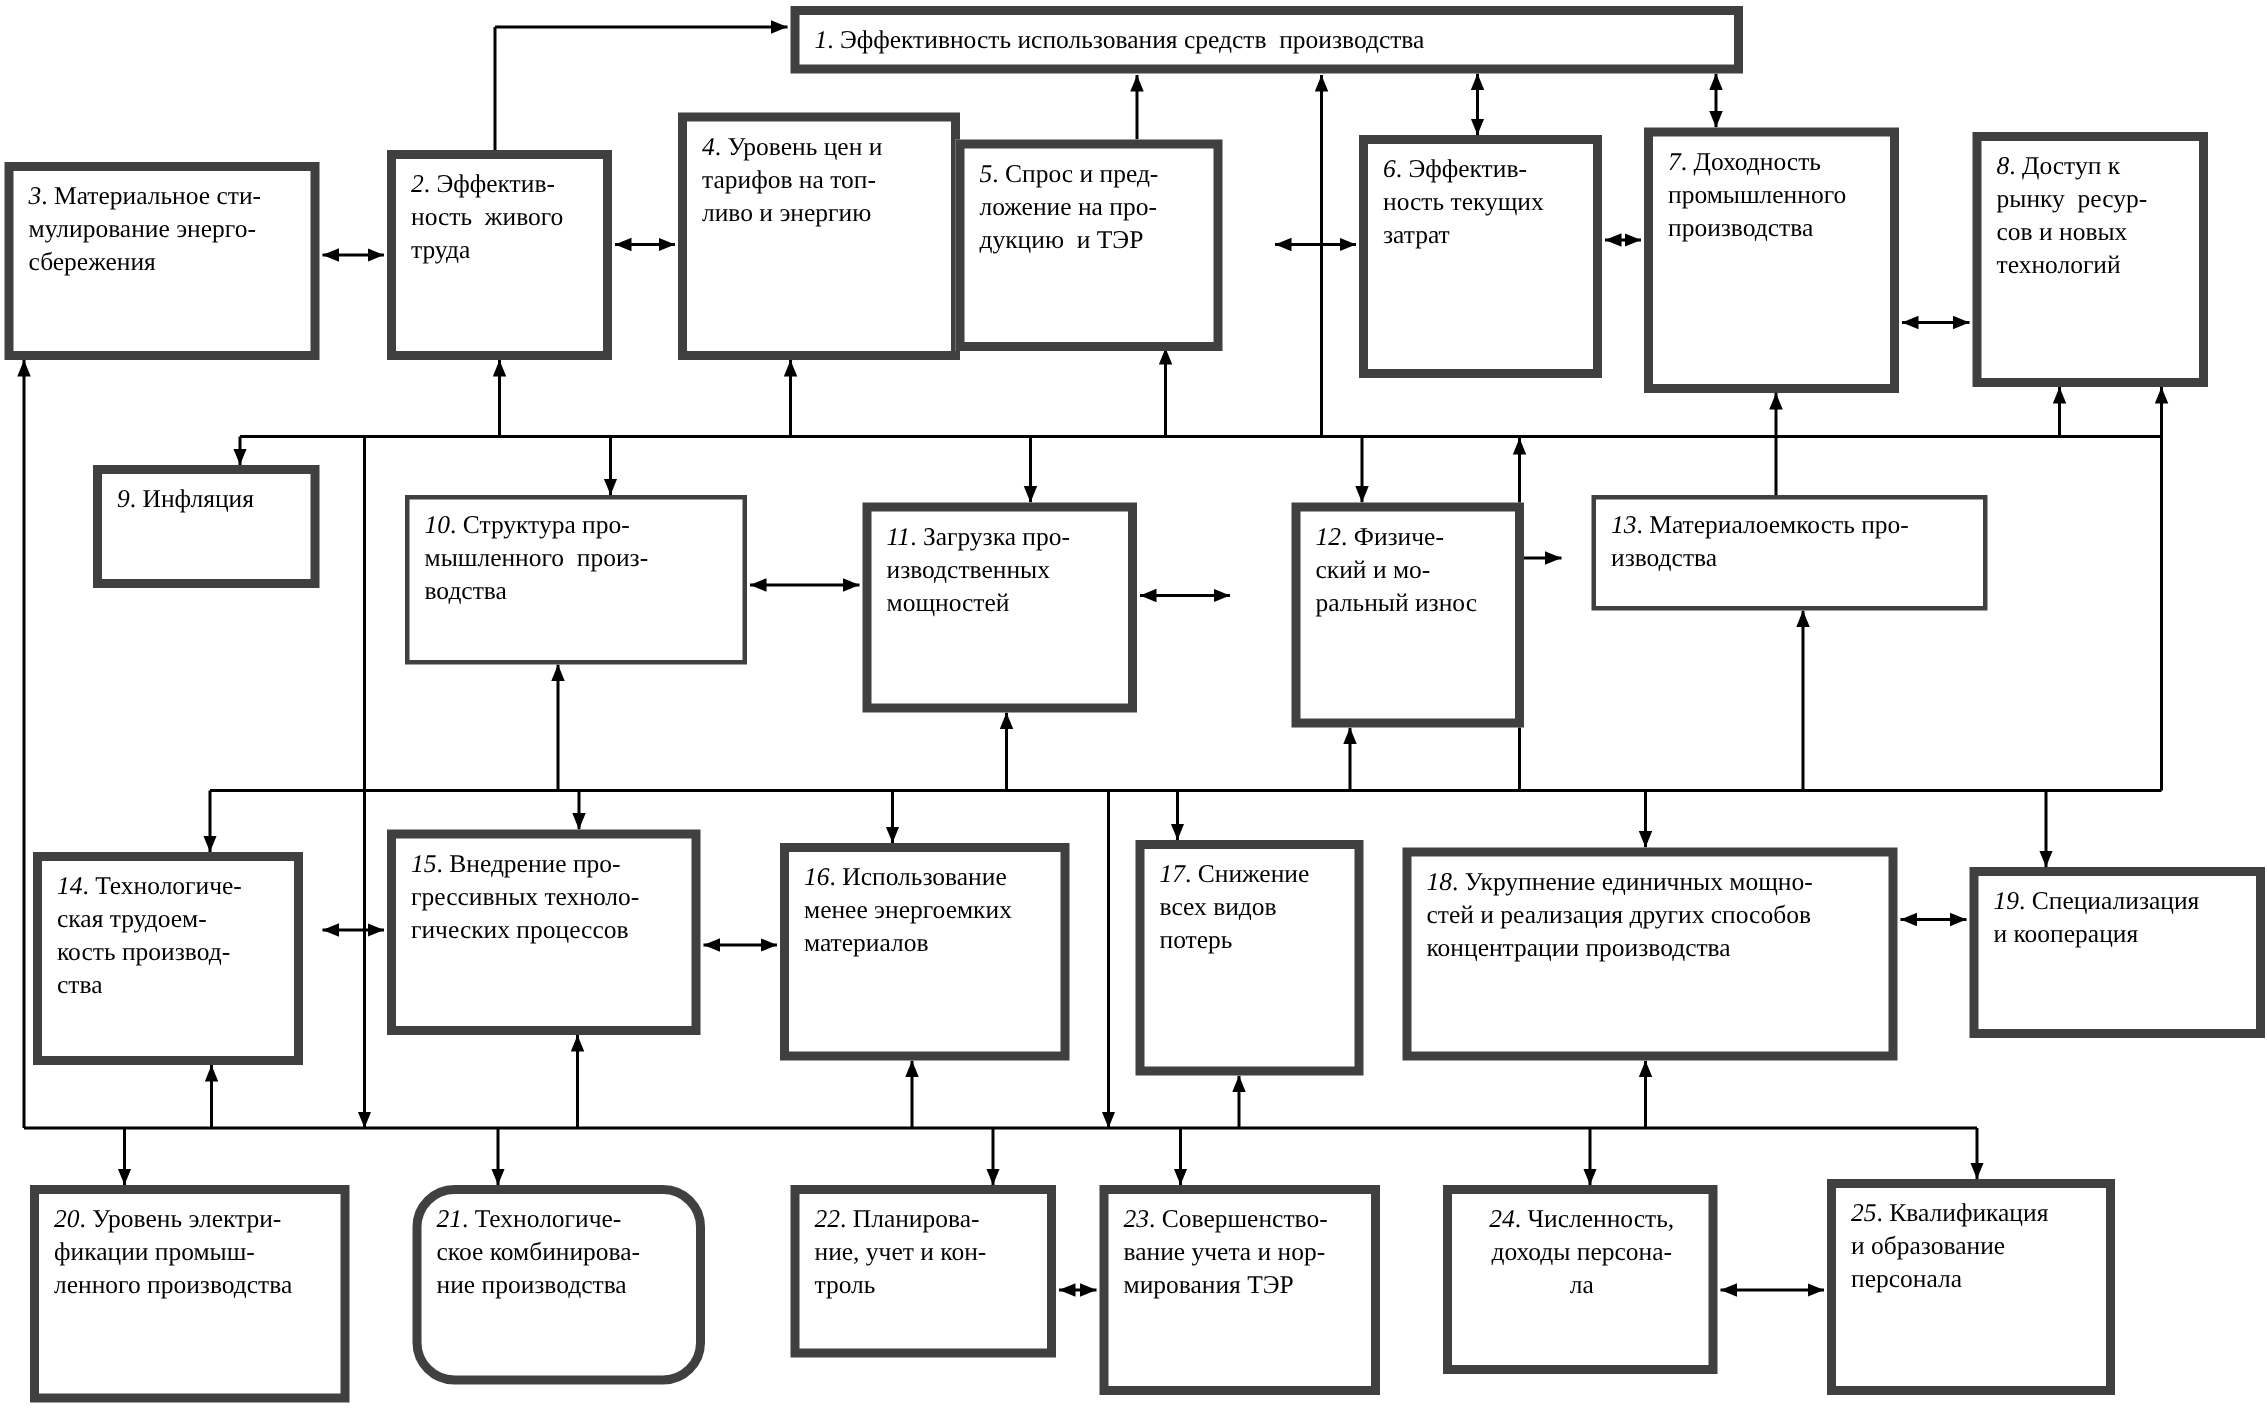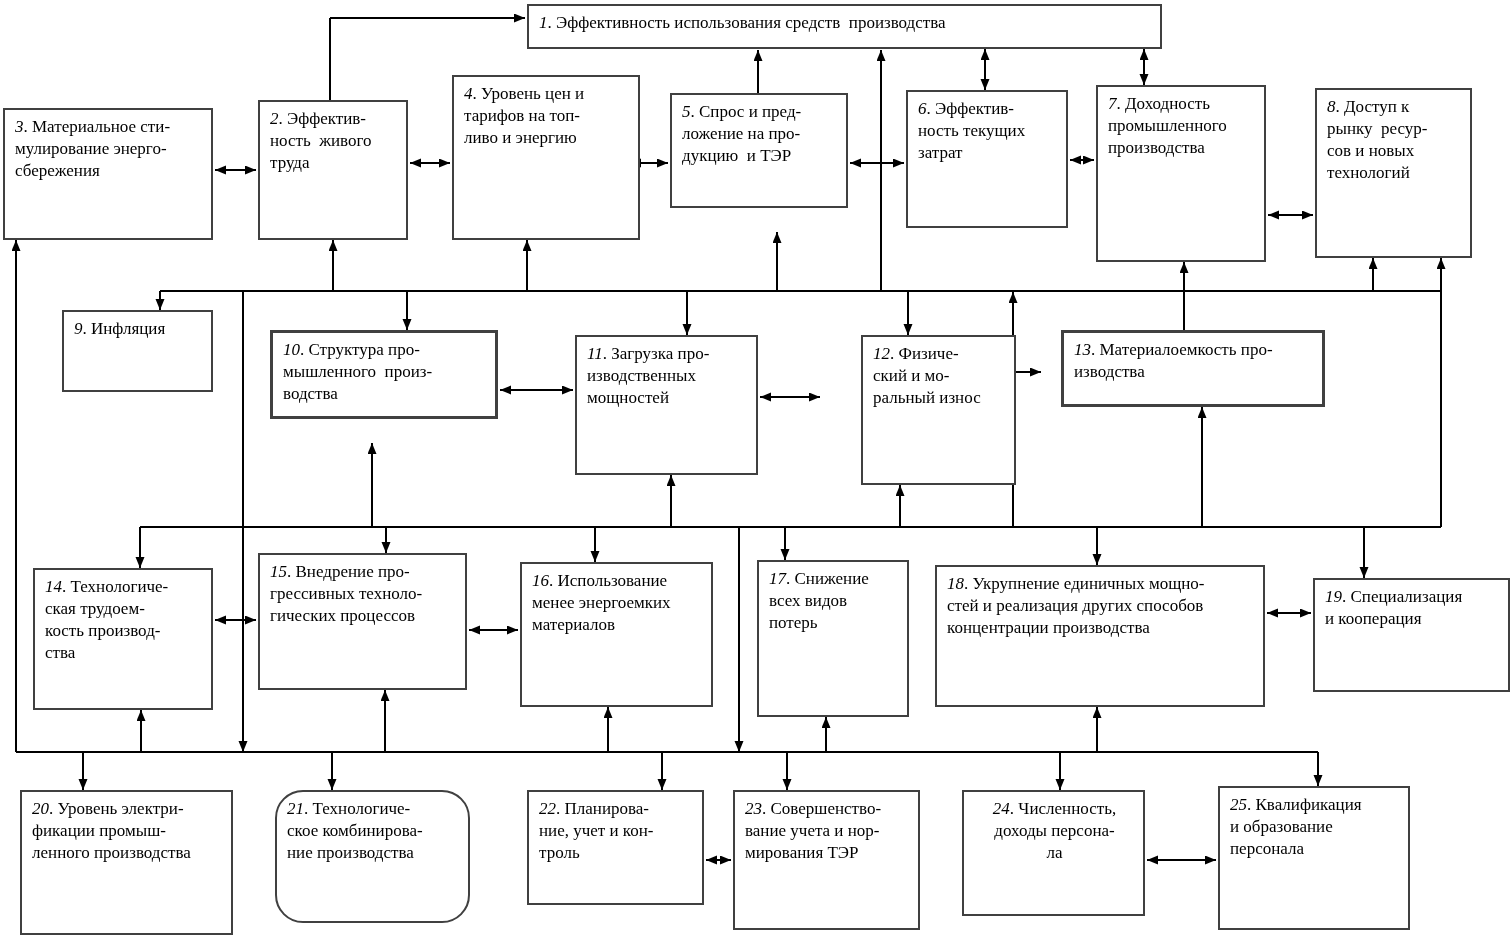--- a/index.html
+++ b/index.html
@@ -8,21 +8,21 @@
     width:1511px;height:942px;
     background:#ffffff;
     font-family:"Liberation Serif","DejaVu Serif",serif;
     color:#000;
     overflow:hidden;
   }
   #wires{position:absolute;left:0;top:0;width:1511px;height:942px;}
   .node{
     position:absolute;
     box-sizing:border-box;
-    border:2px solid #404040;
+    border:6px solid #404040;
     background:#ffffff;
     padding:6px 8px 4px 10px;
     font-size:17px;
     line-height:1.3;
     white-space:pre-wrap;
   }
   .node.thick{border-width:3px;}
   .node.center{text-align:center;}
   .node i.num{font-style:italic;}
 </style>
@@ -104,46 +104,46 @@
       <div class="node" style="left: 527px; top: 4px; width: 635px; height: 45px;"><i class="num">1</i>. <span>Эффективность использования средств  производства</span></div>
       <div class="node" style="left: 258px; top: 100px; width: 150px; height: 140px;"><i class="num">2</i>. <span>Эффектив-
 ность  живого
 труда</span></div>
       <div class="node" style="left: 3px; top: 108px; width: 210px; height: 132px;"><i class="num">3</i>. <span>Материальное сти-
 мулирование энерго-
 сбережения</span></div>
       <div class="node" style="left: 452px; top: 75px; width: 188px; height: 165px;"><i class="num">4</i>. <span>Уровень цен и
 тарифов на топ-
 ливо и энергию</span></div>
-      <div class="node" style="left: 670px; top: 93px; width: 178px; height: 115px;"><i class="num">5</i>. <span>Спрос и пред-
+      <div class="node" style="left: 637px; top: 93px; width: 178px; height: 141px;"><i class="num">5</i>. <span>Спрос и пред-
 ложение на про-
 дукцию  и ТЭР</span></div>
-      <div class="node" style="left: 906px; top: 90px; width: 162px; height: 138px;"><i class="num">6</i>. <span>Эффектив-
+      <div class="node" style="left: 906px; top: 90px; width: 162px; height: 162px;"><i class="num">6</i>. <span>Эффектив-
 ность текущих
 затрат</span></div>
       <div class="node" style="left: 1096px; top: 85px; width: 170px; height: 177px;"><i class="num">7</i>. <span>Доходность
 промышленного
 производства</span></div>
       <div class="node" style="left: 1315px; top: 88px; width: 157px; height: 170px;"><i class="num">8</i>. <span>Доступ к
 рынку  ресур-
 сов и новых
 технологий</span></div>
       <div class="node" style="left: 62px; top: 310px; width: 151px; height: 82px;"><i class="num">9</i>. <span>Инфляция</span></div>
-      <div class="node thick" style="left: 270px; top: 330px; width: 228px; height: 89px;"><i class="num">10</i>. <span>Структура про-
+      <div class="node thick" style="left: 270px; top: 330px; width: 228px; height: 113px;"><i class="num">10</i>. <span>Структура про-
 мышленного  произ-
 водства</span></div>
       <div class="node" style="left: 575px; top: 335px; width: 183px; height: 140px;"><i class="num">11</i>. <span>Загрузка про-
 изводственных
 мощностей</span></div>
       <div class="node" style="left: 822px; top: 335px; width: 155px; height: 150px; margin-left: 39px;"><i class="num">12</i>. <span>Физиче-
 ский и мо-
 ральный износ</span></div>
       <div class="node thick" style="left: 1043px; top: 330px; width: 264px; height: 77px; margin-left: 18px;"><i class="num">13</i>. <span>Материалоемкость про-
 изводства</span></div>
-      <div class="node" style="left: 33px; top: 568px; width: 180px; height: 142px;"><i class="num">14</i>. <span>Технологиче-
+      <div class="node" style="left: 22px; top: 568px; width: 180px; height: 142px;"><i class="num">14</i>. <span>Технологиче-
 ская трудоем-
 кость производ-
 ства</span></div>
       <div class="node" style="left: 258px; top: 553px; width: 209px; height: 137px;"><i class="num">15</i>. <span>Внедрение про-
 грессивных техноло-
 гических процессов</span></div>
       <div class="node" style="left: 520px; top: 562px; width: 193px; height: 145px;"><i class="num">16</i>. <span>Использование
 менее энергоемких
 материалов</span></div>
       <div class="node" style="left: 757px; top: 560px; width: 152px; height: 157px;"><i class="num">17</i>. <span>Снижение

